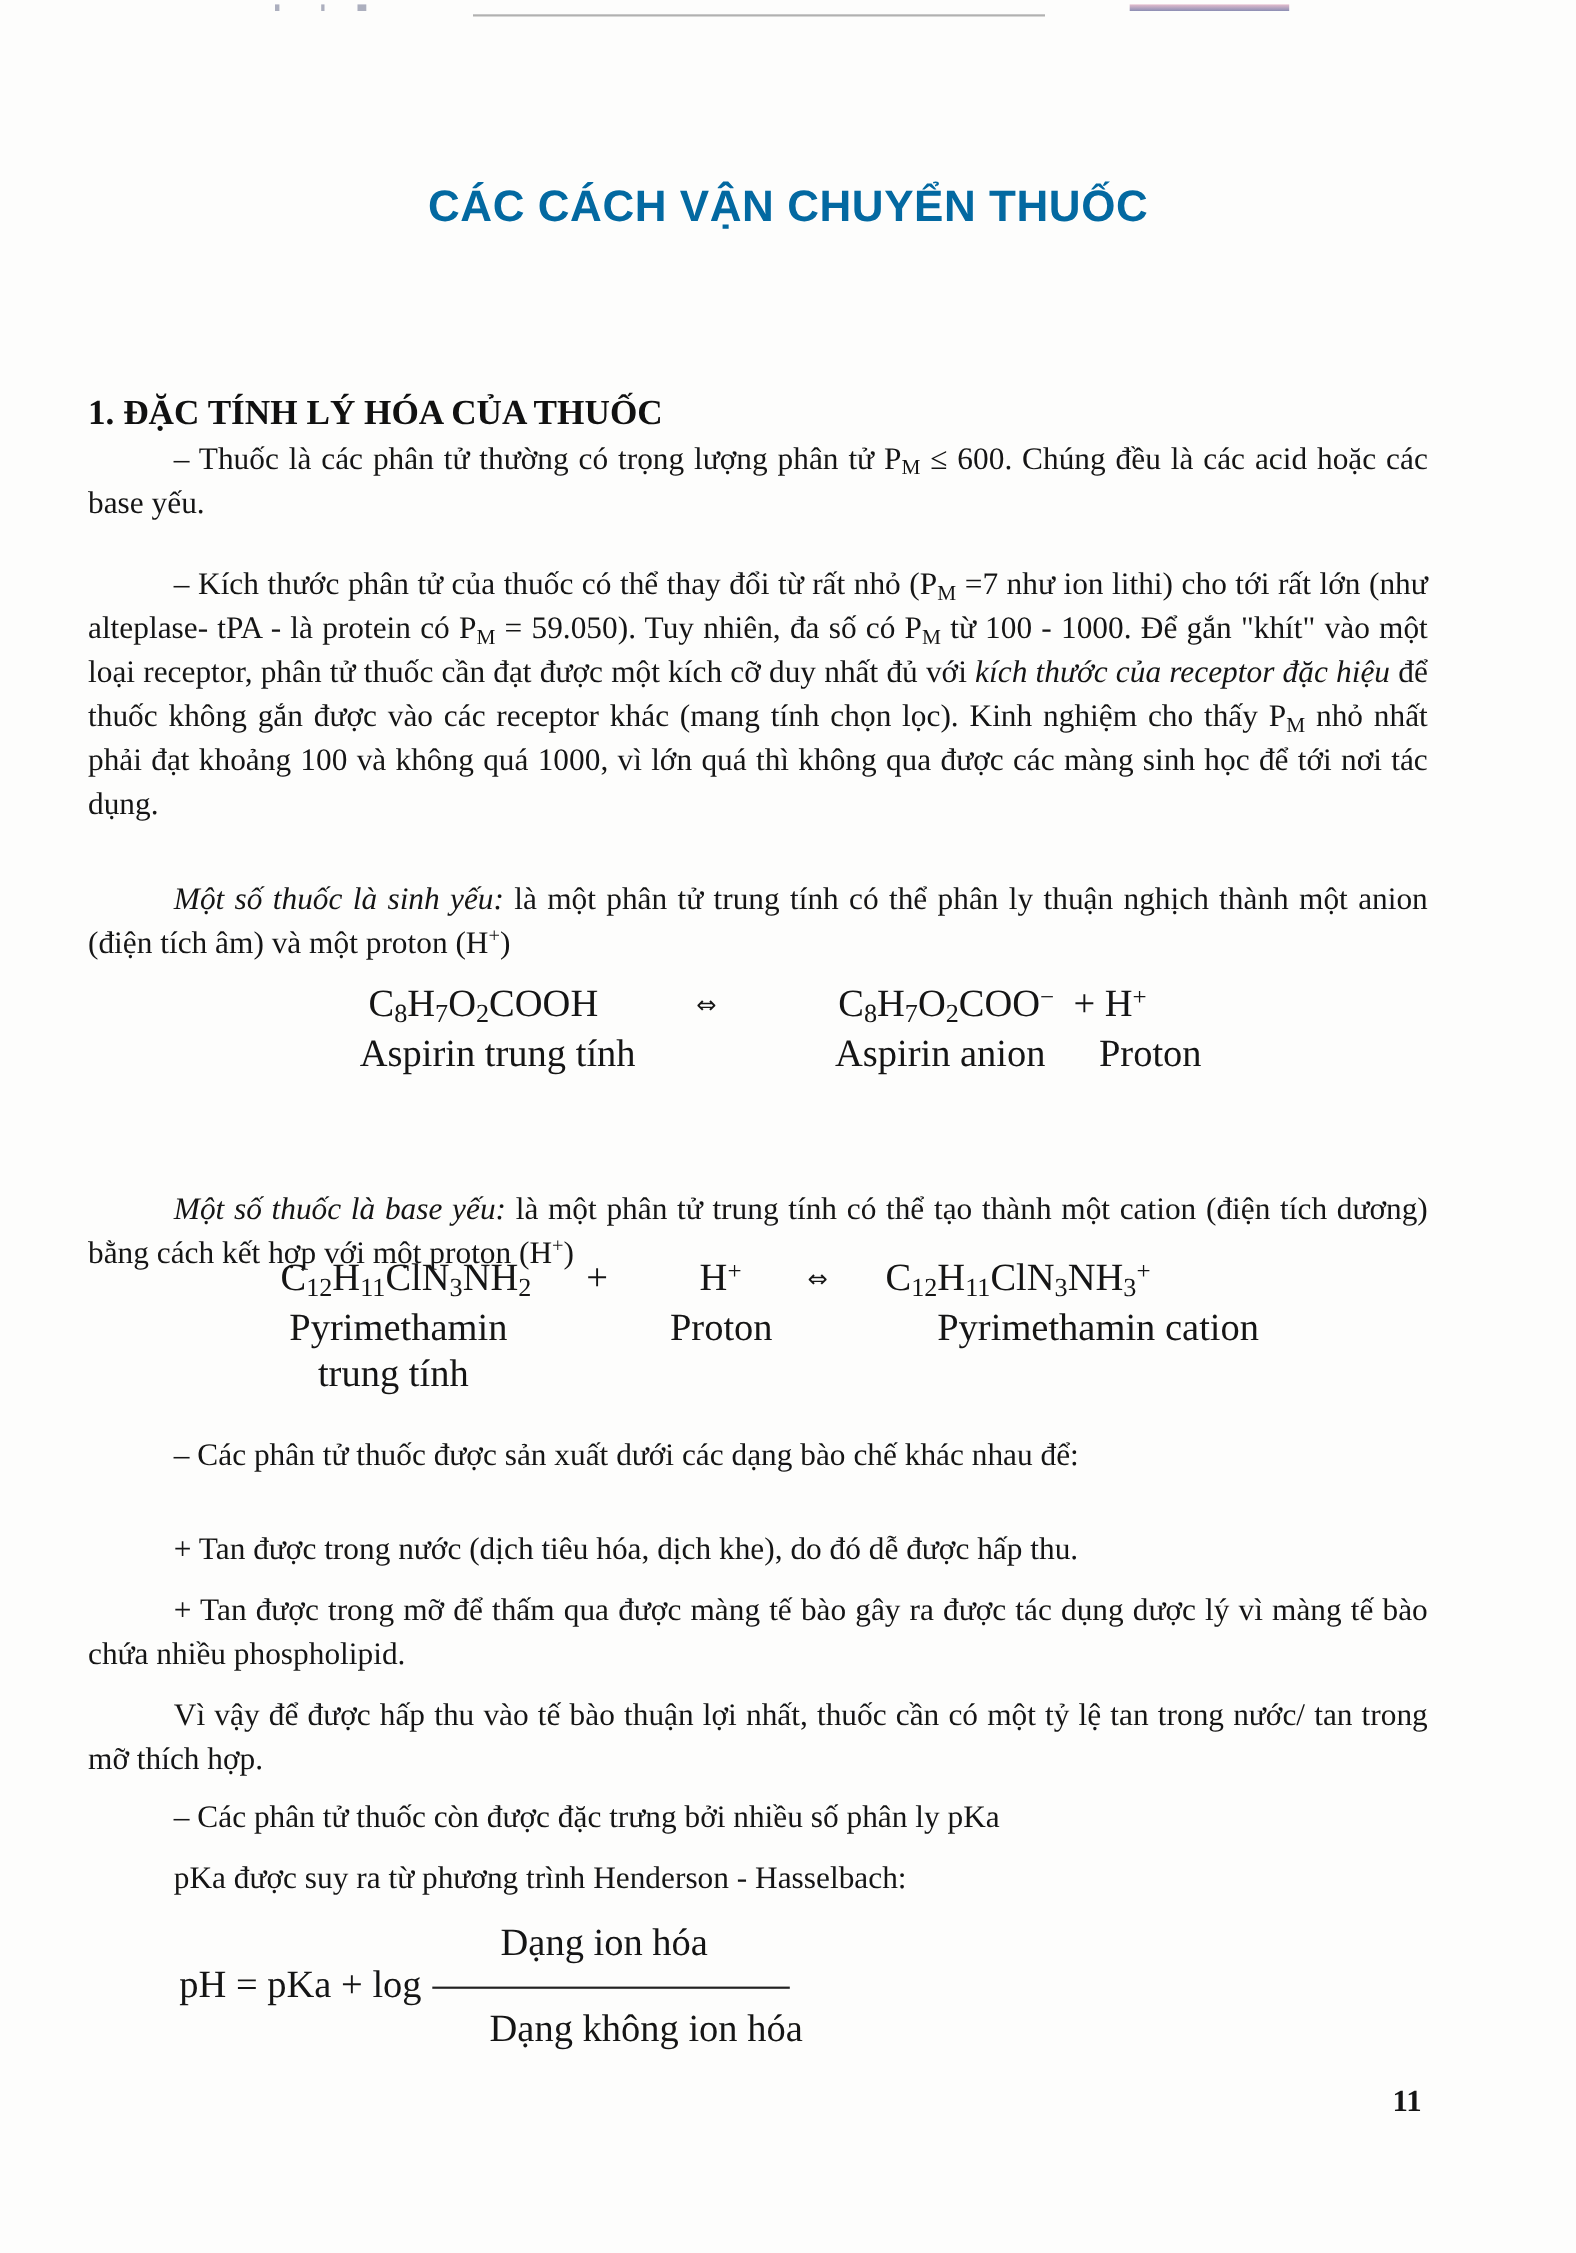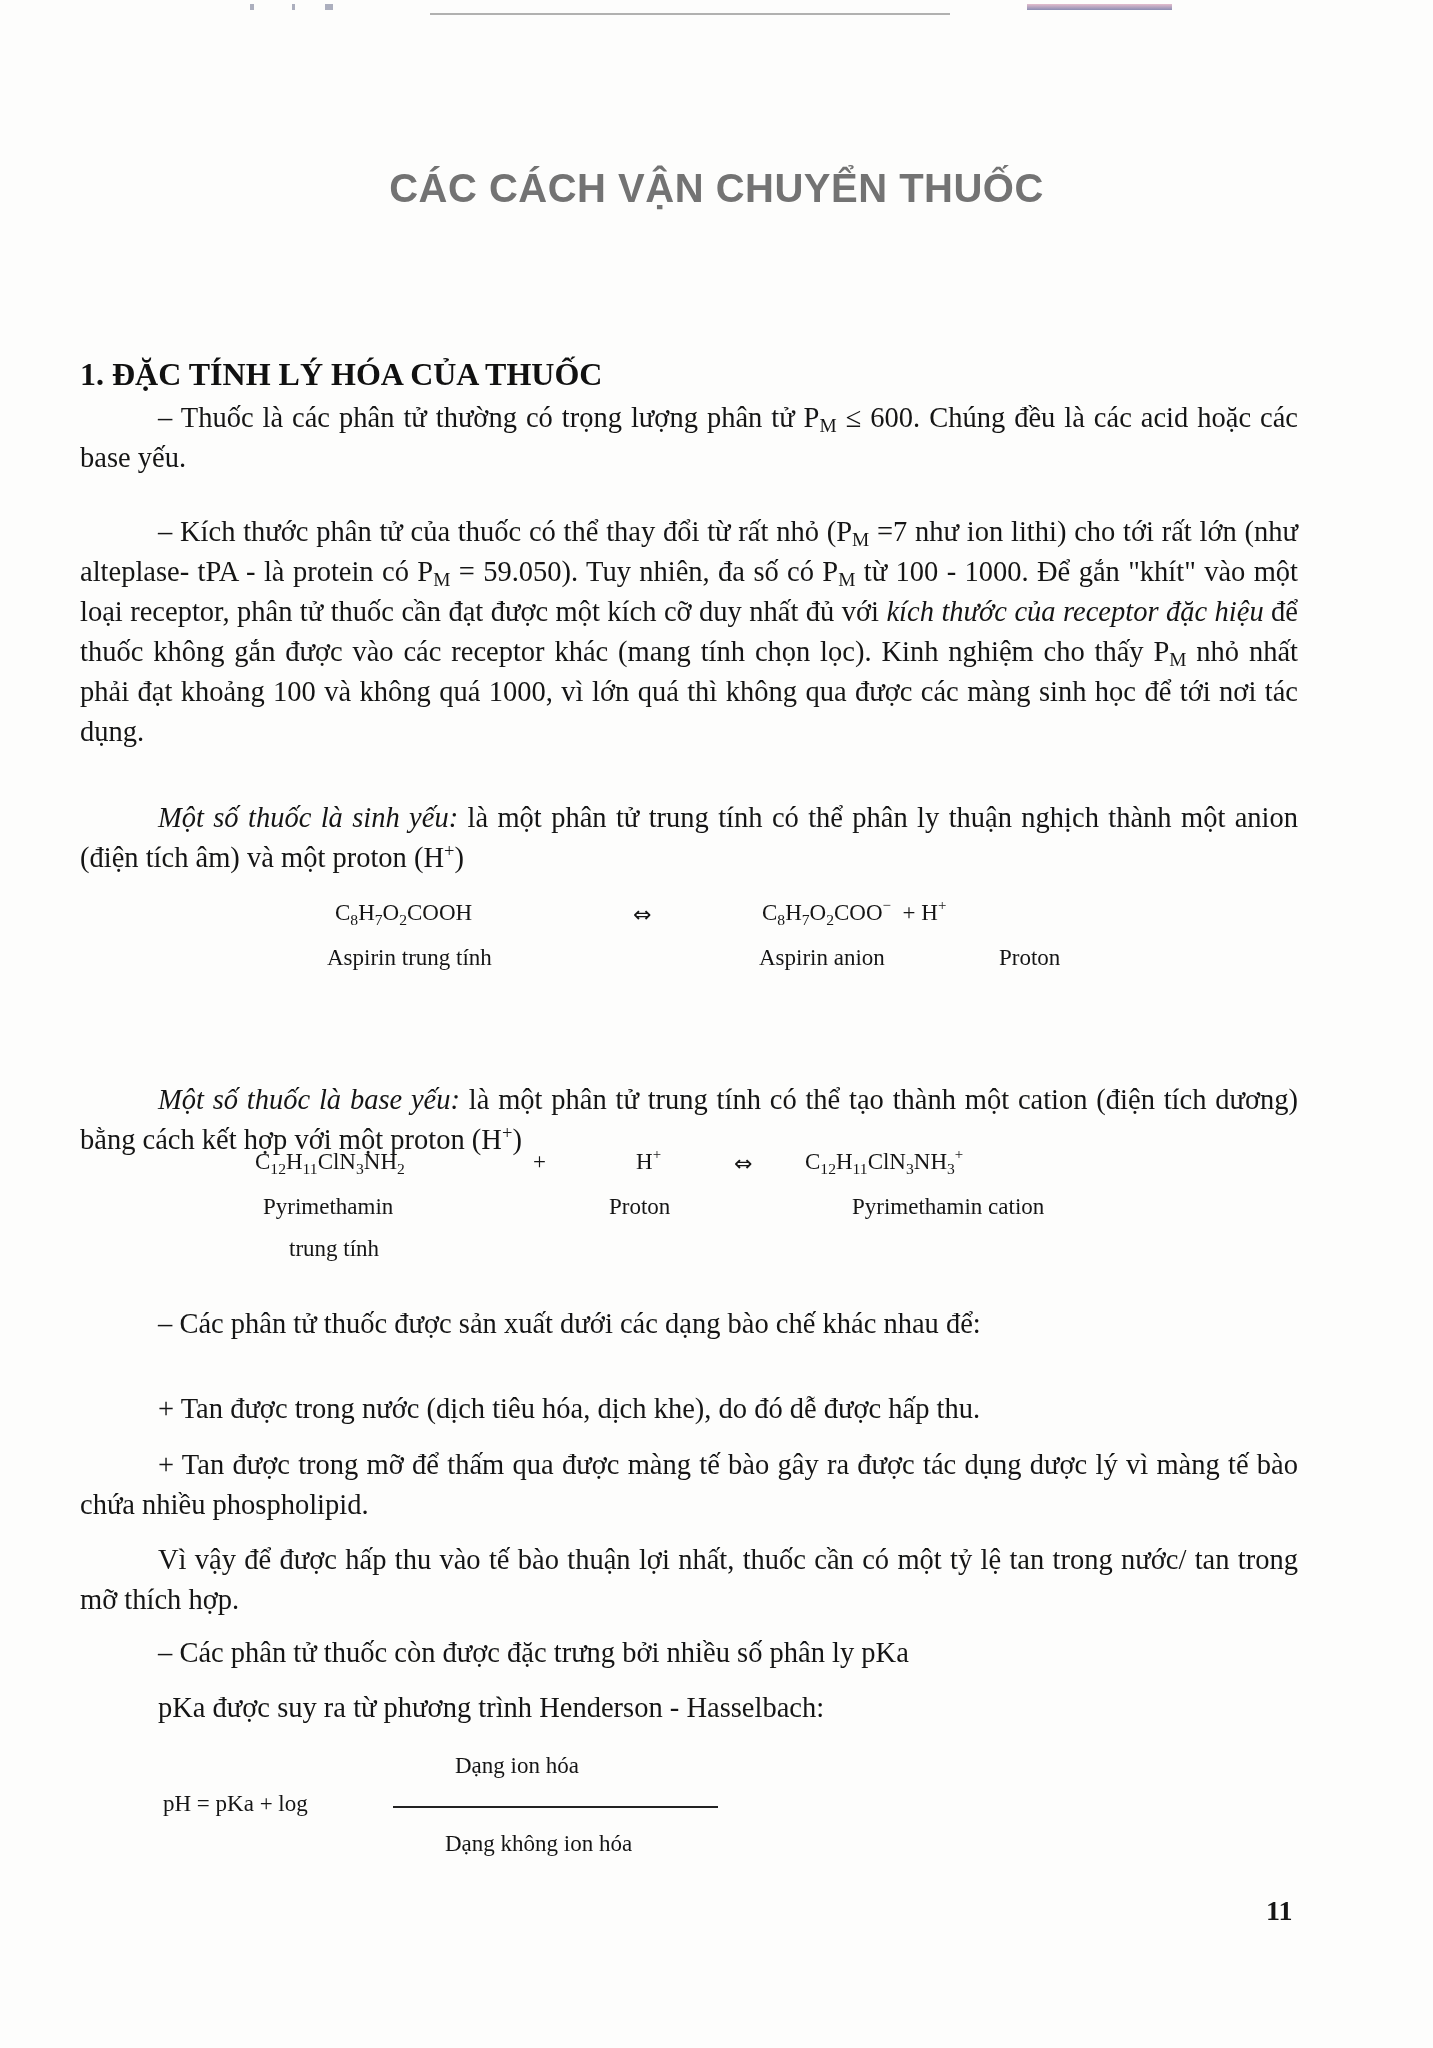--- a/index.html
+++ b/index.html
@@ -8,32 +8,32 @@
       font-family: "Liberation Serif", serif; color: #151515;
     }
     .scan-top { position: absolute; top: 0; left: 0; width: 1433px; height: 16px; }
     .scan-top .mark { position: absolute; top: 4px; height: 6px; background: #6a6f8a; opacity: .55; }
     .scan-top .line { position: absolute; top: 13px; height: 2px; background: #555; opacity: .45; }
     .scan-top .bar { position: absolute; top: 4px; height: 6px; left: 1027px; width: 145px;
       background: linear-gradient(#d8a0b8, #5b5f95); opacity: .7; }
     .page-title {
       position: absolute; left: 0; width: 1433px; top: 160px; text-align: center;
       font-family: "Liberation Sans", sans-serif; font-weight: bold; font-size: 40px; line-height: 56px;
-      letter-spacing: .5px; color: #737373;
+      letter-spacing: .5px; color: #0369a1;
     }
     .section-heading {
       position: absolute; left: 80px; top: 356px; font-weight: bold; font-size: 32px; color: #111;
     }
     .para { position: absolute; left: 80px; width: 1218px; font-size: 28.5px; line-height: 40px; text-align: justify; }
     .indent { text-indent: 78px; }
     .dash-indent { text-indent: 78px; }
     .sub { font-size: 68%; vertical-align: -5px; line-height: 0; }
     .sup { font-size: 65%; vertical-align: 10px; line-height: 0; }
     i { font-style: italic; }
-    .eq { position: absolute; font-size: 23px; line-height: 40px; white-space: nowrap; }
+    .eq { position: absolute; font-size: 35px; line-height: 40px; white-space: nowrap; }
     .arrow { font-family: "DejaVu Sans", sans-serif; font-size: 22px; }
     .frac-line { position: absolute; height: 2px; background: #222; }
     .page-number { position: absolute; left: 1266px; top: 1895px; font-weight: bold; font-size: 28px; }
   </style>
 </head>
 <body>
 
 <div class="scan-top">
   <div class="mark" style="left:250px;width:4px;"></div>
   <div class="mark" style="left:292px;width:3px;"></div>

